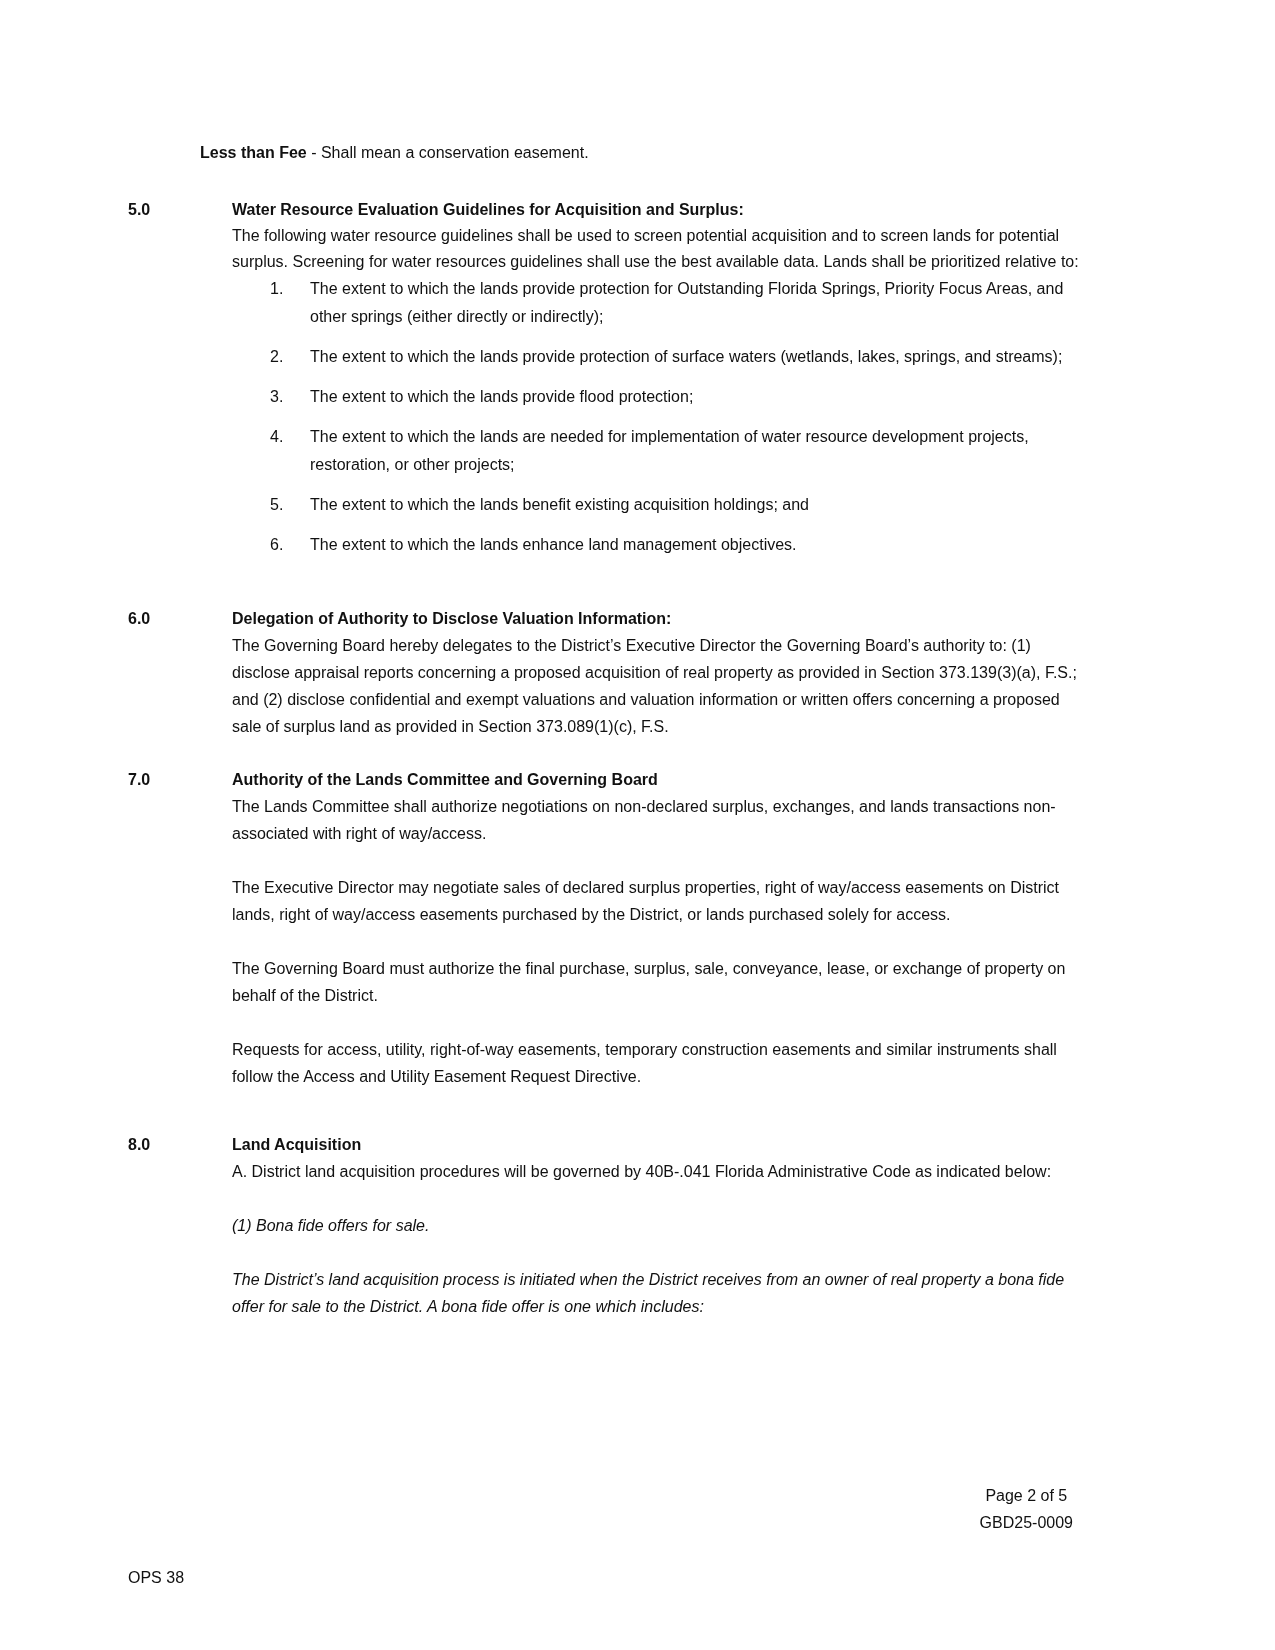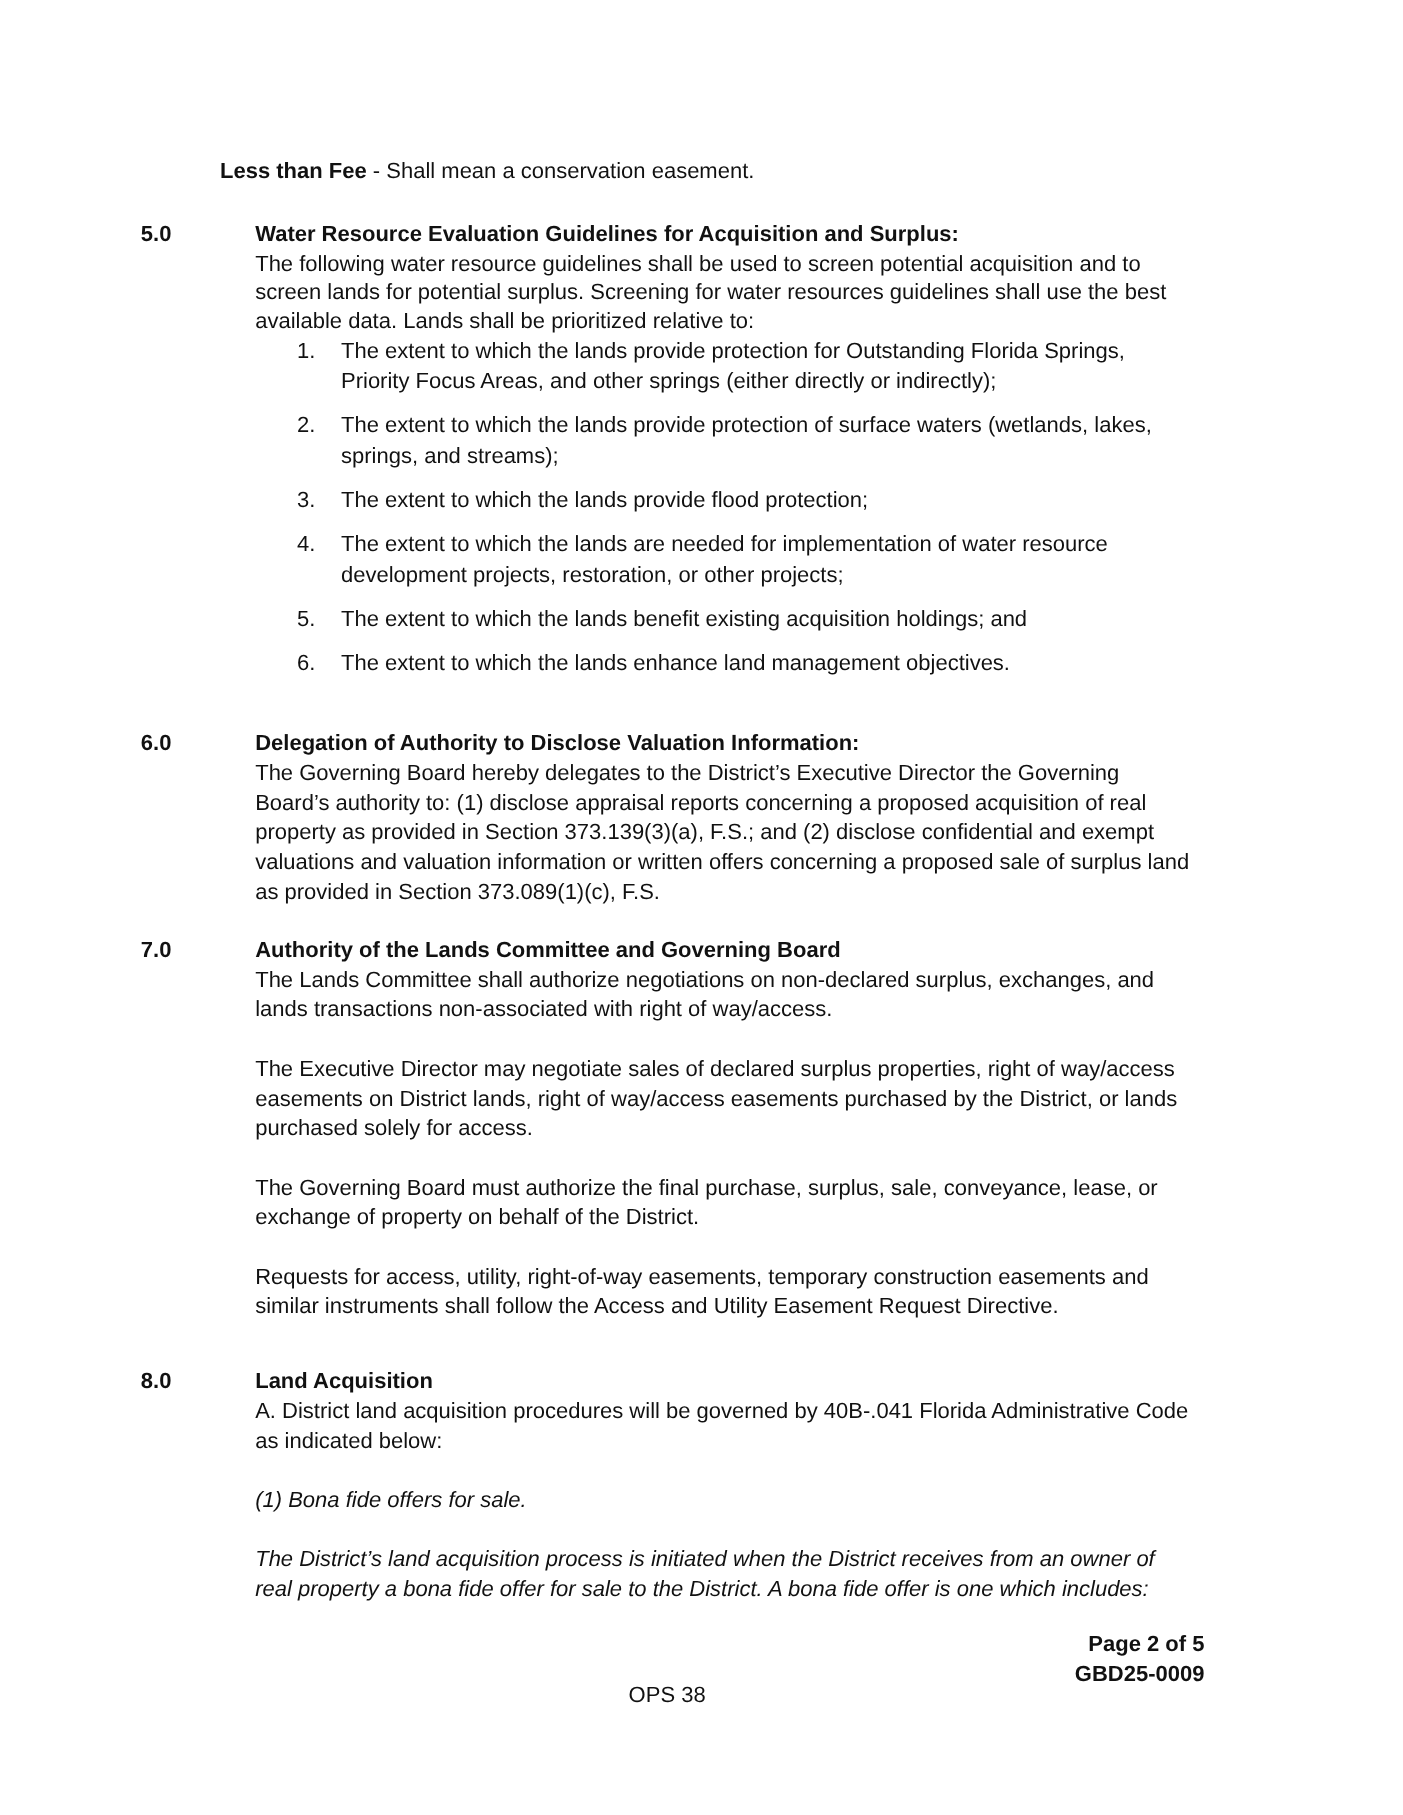--- a/index.html
+++ b/index.html
@@ -9,21 +9,21 @@
   }
   .page {
     position: relative;
     width: 1275px;
     height: 1650px;
     background: #ffffff;
     margin: 0 auto;
     overflow: hidden;
     font-family: "Liberation Sans", "DejaVu Sans", sans-serif;
     color: #111111;
-    font-size: 20px;
+    font-size: 16px;
   }
   .doc {
     position: absolute;
     left: 128px;
     top: 123px;
     width: 957px;
   }
   .def-line {
     margin-left: 72px;
     line-height: 27px;
@@ -75,31 +75,30 @@
   ol.guidelines li:last-child { margin-bottom: 0; }
   ol.guidelines li::before {
     content: counter(gl) ".";
     position: absolute;
     left: 0;
     top: 0;
   }
   .footer-right {
     position: absolute;
     top: 1482px;
-    right: 180px;
-    text-align: right;
+    right: 202px;
+    text-align: center;
     line-height: 27px;
-    font-weight: bold;
   }
   .footer-center {
     position: absolute;
-    top: 1528px;
+    top: 1564px;
     left: 128px;
     width: 957px;
-    text-align: center;
+    text-align: left;
     line-height: 27px;
   }
 </style>
 </head>
 <body>
 
 <div class="page">
   <div class="doc">
 
     <p class="def-line"><span class="def-term">Less than Fee</span><span> - Shall mean a conservation easement.</span></p>

